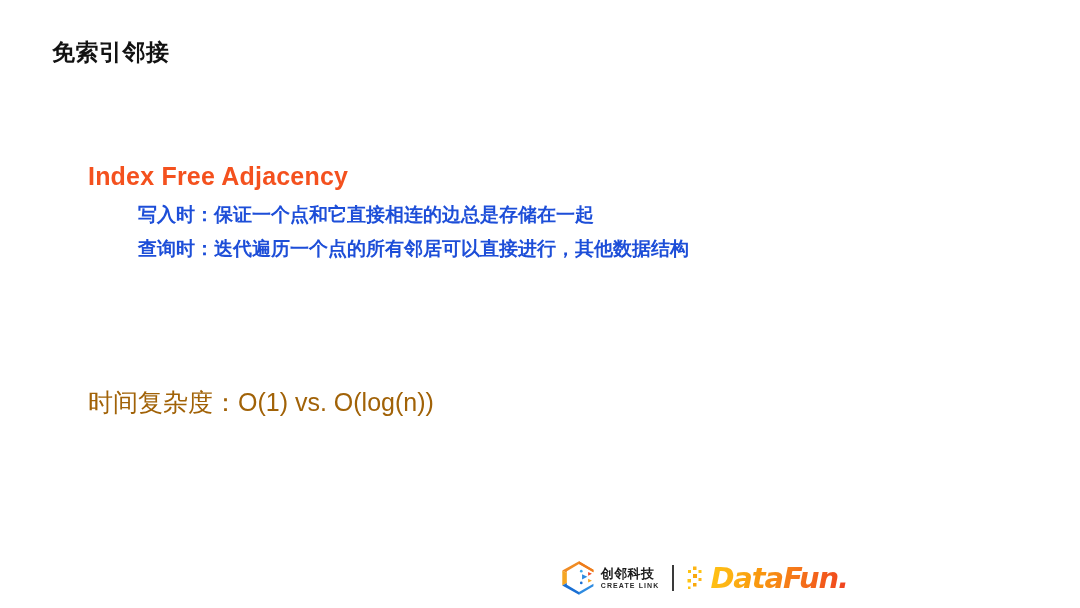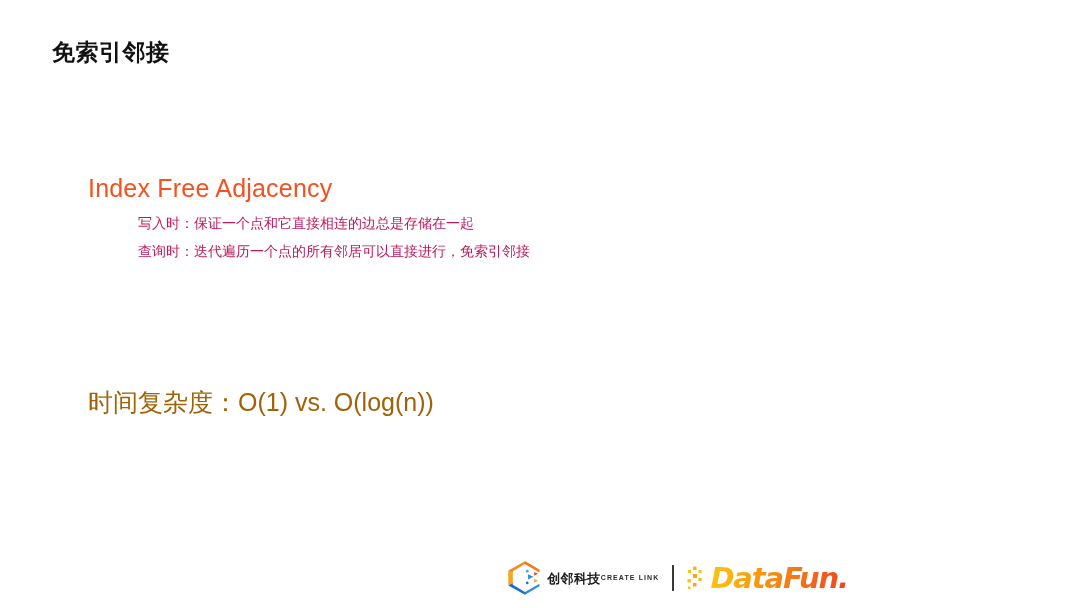--- a/index.html
+++ b/index.html
@@ -32,36 +32,37 @@
     color: #121212;
     letter-spacing: 0.5px;
     line-height: 1.3;
     white-space: nowrap;
   }
 
   
   .content {
     position: absolute;
     left: 88px;
-    top: 172px;
+    top: 160px;
     width: 920px;
+    font-weight: bold;
   }
 
   .heading-orange {
     font-size: 25px;
     color: #F4511E;
     line-height: 1.35;
     letter-spacing: 0.2px;
     white-space: nowrap;
     margin: 0 0 8px 0;
   }
 
   .bullet-line {
-    font-size: 14px;
-    color: #be185d;
+    font-size: 19px;
+    color: #1d4ed8;
     line-height: 1.35;
     white-space: nowrap;
     margin: 0 0 9px 0;
     padding-left: 50px;
   }
 
   .bullet-line.indented {
     padding-left: 140px;
   }
 
@@ -94,21 +95,21 @@
 
   .hex-mark {
     position: relative;
     width: 38px;
     height: 38px;
     flex: 0 0 38px;
   }
 
   .logo-text-cn {
     display: flex;
-    flex-direction: row;
+    flex-direction: column;
     justify-content: center;
     line-height: 1;
   }
   .logo-text-cn .cn {
     font-size: 13px;
     font-weight: bold;
     color: #1b1b1b;
     letter-spacing: 0.4px;
   }
   .logo-text-cn .en {
@@ -157,21 +158,21 @@
 <div class="slide">
 
   <div class="slide-title">免索引邻接</div>
 
   <div class="content">
 
     <div class="heading-orange">Index Free Adjacency</div>
 
     <div class="bullet-line">写入时：保证一个点和它直接相连的边总是存储在一起</div>
 
-    <div class="bullet-line">查询时：迭代遍历一个点的所有邻居可以直接进行，免索引邻接</div>
+    <div class="bullet-line">查询时：迭代遍历一个点的所有邻居可以直接进行，其他数据结构</div>
 
 
   </div>
 
   <div class="summary-line">时间复杂度：O(1) vs. O(log(n))</div>
 
   <div class="footer-logos">
 
     <div class="logo-createlink">
       <div class="hex-mark">

